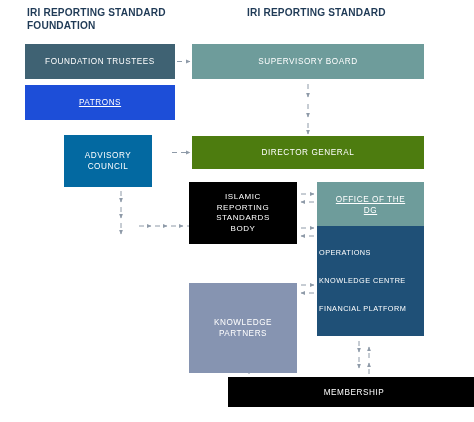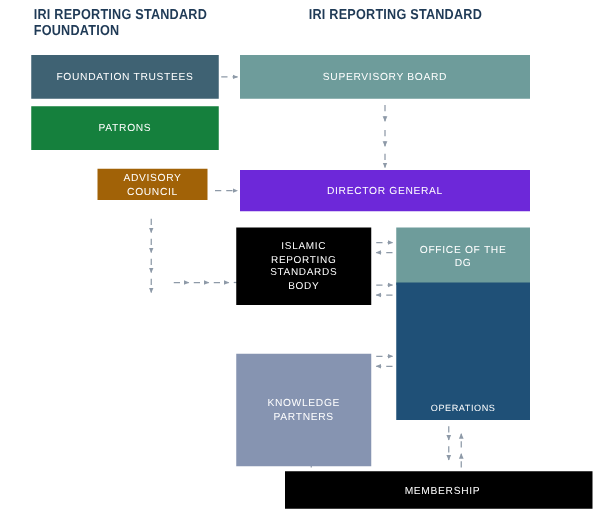--- a/index.html
+++ b/index.html
@@ -49,37 +49,38 @@
     color: #ffffff;
     font-size: 8.2px;
     letter-spacing: 0.55px;
     line-height: 11px;
     text-transform: uppercase;
     white-space: pre-line;
     padding: 12px;
   }
 
   #box-foundation-trustees { left: 25px;  top: 44px;  width: 150px; height: 35px; background:#3f6273; }
-  #box-patrons             { left: 25px;  top: 85px;  width: 150px; height: 35px; background:#15803d; }
-  #box-advisory-council    { left: 78px;  top: 135px; width: 88px;  height: 25px; background:#a16207; }
+  #box-patrons             { left: 25px;  top: 85px;  width: 150px; height: 35px; background:#1d4ed8;text-decoration:underline; }
+  #box-advisory-council    { left: 64px;  top: 135px; width: 88px;  height: 52px; background:#0369a1; }
 
   #box-supervisory-board   { left: 192px; top: 44px;  width: 232px; height: 35px; background:#6e9c9b; }
-  #box-director-general    { left: 192px; top: 136px; width: 232px; height: 33px; background:#6d28d9; }
+  #box-director-general    { left: 192px; top: 136px; width: 232px; height: 33px; background:#4d7c0f; }
 
   #box-isb                 { left: 189px; top: 182px; width: 108px; height: 62px; background:#000000;
                              font-size: 8px; line-height: 10.5px; }
   #box-knowledge-partners  { left: 189px; top: 246px; width: 108px; height: 90px; background:#8694b1;margin-top:37px; }
 
-  #box-office-dg           { left: 317px; top: 182px; width: 107px; height: 46px; background:#6e9c9b; }
+  #box-office-dg           { left: 317px; top: 182px; width: 107px; height: 46px; background:#6e9c9b;text-decoration:underline; }
 
   #box-navy-stack {
     left: 317px; top: 226px; width: 107px; height: 110px;
     background: #1f5077;
     display: flex;
-    align-items: flex-end;
+    flex-direction: column;
+    align-items: flex-start;
     justify-content: space-evenly;
     padding: 4px 2px;
   }
   #box-navy-stack .navy-item {
     color: #ffffff;
     font-size: 7.3px;
     letter-spacing: 0.45px;
     text-transform: uppercase;
     line-height: 10px;
     white-space: nowrap;
@@ -168,17 +169,19 @@
 STANDARDS
 BODY</div>
 
   <div class="box" id="box-knowledge-partners">KNOWLEDGE
 PARTNERS</div>
 
   <div class="box" id="box-office-dg">OFFICE OF THE DG</div>
 
   <div class="box" id="box-navy-stack">
     <div class="navy-item">OPERATIONS</div>
+    <div class="navy-item">KNOWLEDGE CENTRE</div>
+    <div class="navy-item">FINANCIAL PLATFORM</div>
   </div>
 
   <div class="box" id="box-membership">MEMBERSHIP</div>
 
 </div>
 
 </body></html>

